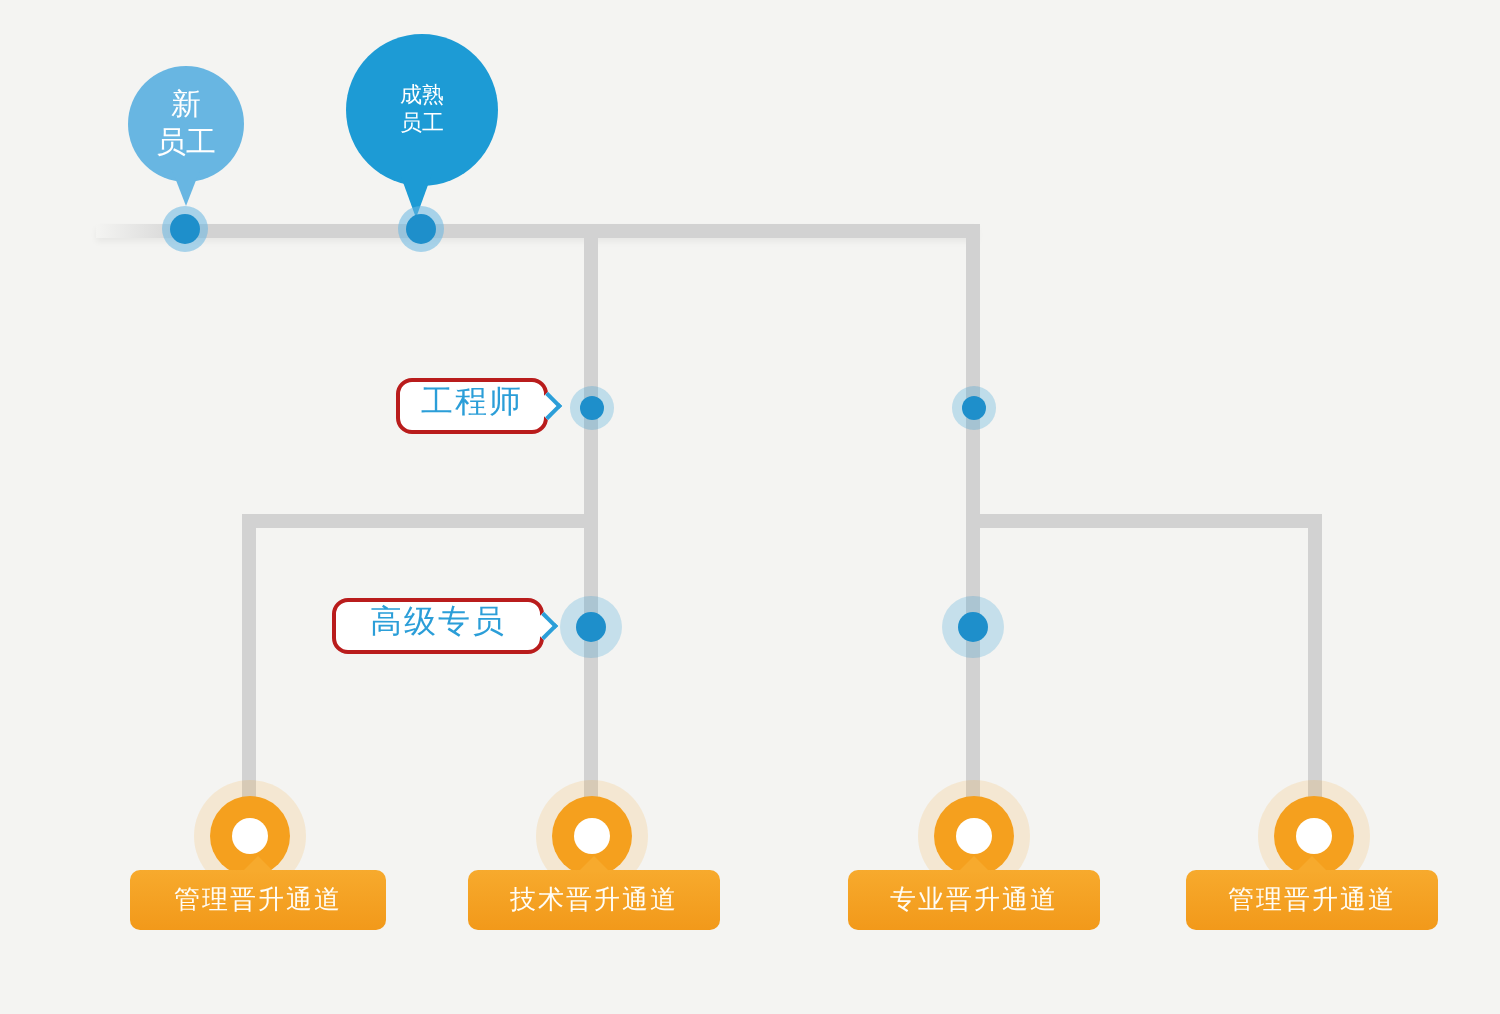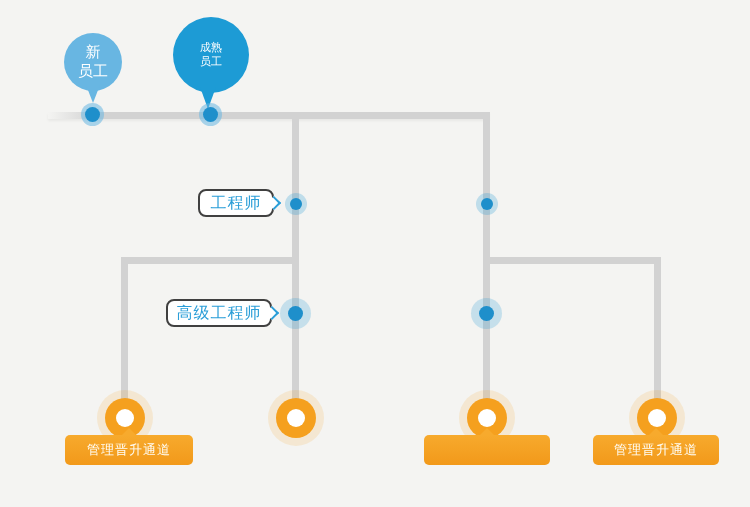--- a/index.html
+++ b/index.html
@@ -33,22 +33,22 @@
   .balloon-new { left:64px; top:33px; }
   .balloon-mature { left:173px; top:17px; }
 
   
   .dot { position:absolute; border-radius:50%; background:#1e8fcb; }
   .dot-a { width:15px; height:15px; box-shadow:0 0 0 4px rgba(104,182,226,0.55); }
   .dot-b { width:12px; height:12px; box-shadow:0 0 0 5px rgba(30,150,210,0.25); }
   .dot-c { width:15px; height:15px; box-shadow:0 0 0 8px rgba(30,150,210,0.22); }
 
   
-  .bubble { position:absolute; height:28px; background:#fff; border:2px solid #404040;
-    border-radius:8px; color:#2b9ed8; font-size:16px; display:flex; align-items:center;
+  .bubble { position:absolute; height:28px; background:#fff; border:2px solid #b91c1c;
+    border-radius:8px; color:#2b9ed8; font-size:16px; display:flex; 
     justify-content:center; letter-spacing:1px; }
   .bubble-pointer { position:absolute; width:10px; height:10px; background:#fff; }
   .bubble-point-right .bubble-pointer { right:-7px; top:50%;
     transform:translateY(-50%) rotate(45deg);
     border-top:2px solid #2b9ed8; border-right:2px solid #2b9ed8; }
   .bubble-point-left .bubble-pointer { left:-7px; top:50%;
     transform:translateY(-50%) rotate(45deg);
     border-bottom:2px solid #2b9ed8; border-left:2px solid #2b9ed8; }
 
   
@@ -101,21 +101,21 @@
   <div class="dot dot-c" style="left:288px; top:306px;"></div>
   <div class="dot dot-c" style="left:479px; top:306px;"></div>
 
   <div class="bubble bubble-point-right" style="left:198px; top:189px; width:76px;">
     <span>工程师</span>
     <i class="bubble-pointer"></i>
   </div>
 
 
   <div class="bubble bubble-point-right" style="left:166px; top:299px; width:106px;">
-    <span>高级工程师</span>
+    <span>高级专员</span>
     <i class="bubble-pointer"></i>
   </div>
 
 
   <div class="onode" style="left:105px; top:398px;">
     <div class="onode-hole"></div>
   </div>
   <div class="onode" style="left:276px; top:398px;">
     <div class="onode-hole"></div>
   </div>
@@ -123,21 +123,26 @@
     <div class="onode-hole"></div>
   </div>
   <div class="onode" style="left:637px; top:398px;">
     <div class="onode-hole"></div>
   </div>
 
   <div class="olabel" style="left:65px; width:128px;">
     <i class="olabel-tip"></i>
     <span>管理晋升通道</span>
   </div>
+  <div class="olabel" style="left:234px; width:126px;">
+    <i class="olabel-tip"></i>
+    <span>技术晋升通道</span>
+  </div>
   <div class="olabel" style="left:424px; width:126px;">
     <i class="olabel-tip"></i>
+    <span>专业晋升通道</span>
   </div>
   <div class="olabel" style="left:593px; width:126px;">
     <i class="olabel-tip"></i>
     <span>管理晋升通道</span>
   </div>
 
 </div>
 
 </body></html>

